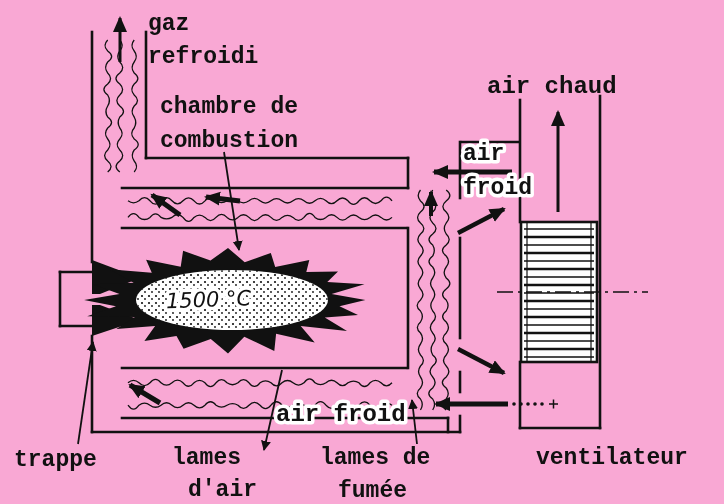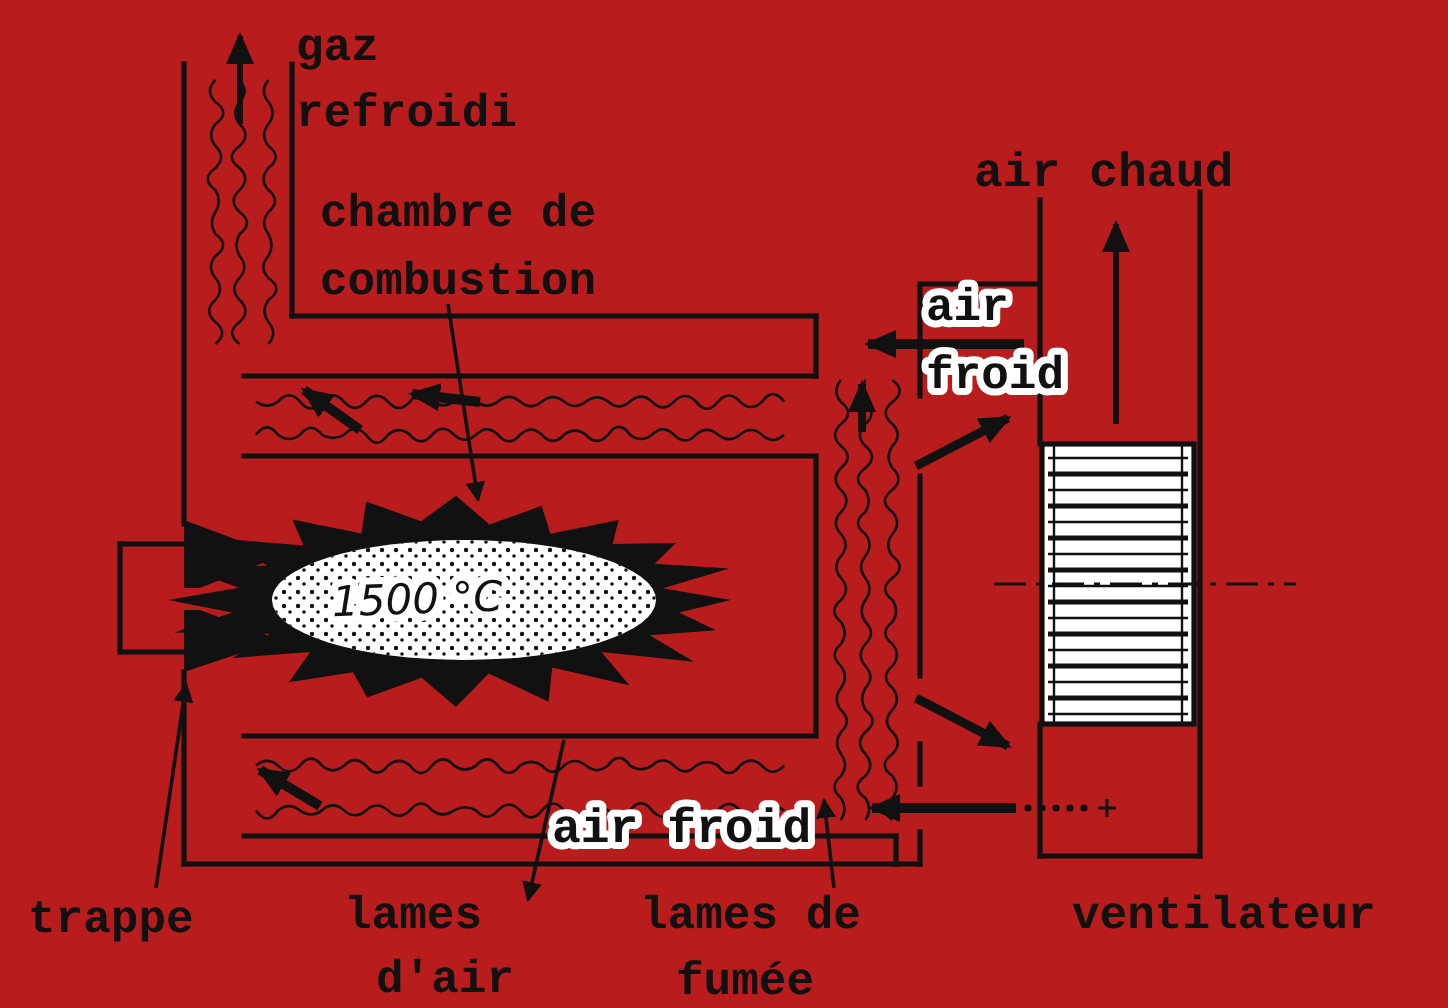--- a/index.html
+++ b/index.html
@@ -1,16 +1,16 @@
 <!DOCTYPE html>
 <html><head>
 <meta charset="utf-8">
 <style>
   html,body{margin:0;padding:0;background:#fff;}
-  .page{width:724px;height:504px;background:#b91c1c;position:relative;overflow:hidden;}
+  .page{width:724px;height:504px;background:#f9a8d4;position:relative;overflow:hidden;}
   svg{display:block;}
   text{font-family:"Liberation Mono","DejaVu Sans Mono",monospace;font-size:23px;font-weight:700;fill:#111;}
   .halo{paint-order:stroke;stroke:#fff;stroke-width:7px;stroke-linejoin:round;}
   .hand{font-family:"DejaVu Sans",sans-serif;font-style:italic;font-weight:400;font-size:21px;}
   .big{font-size:24px;}
 </style>
 </head>
 <body>
 
 <div class="page">

